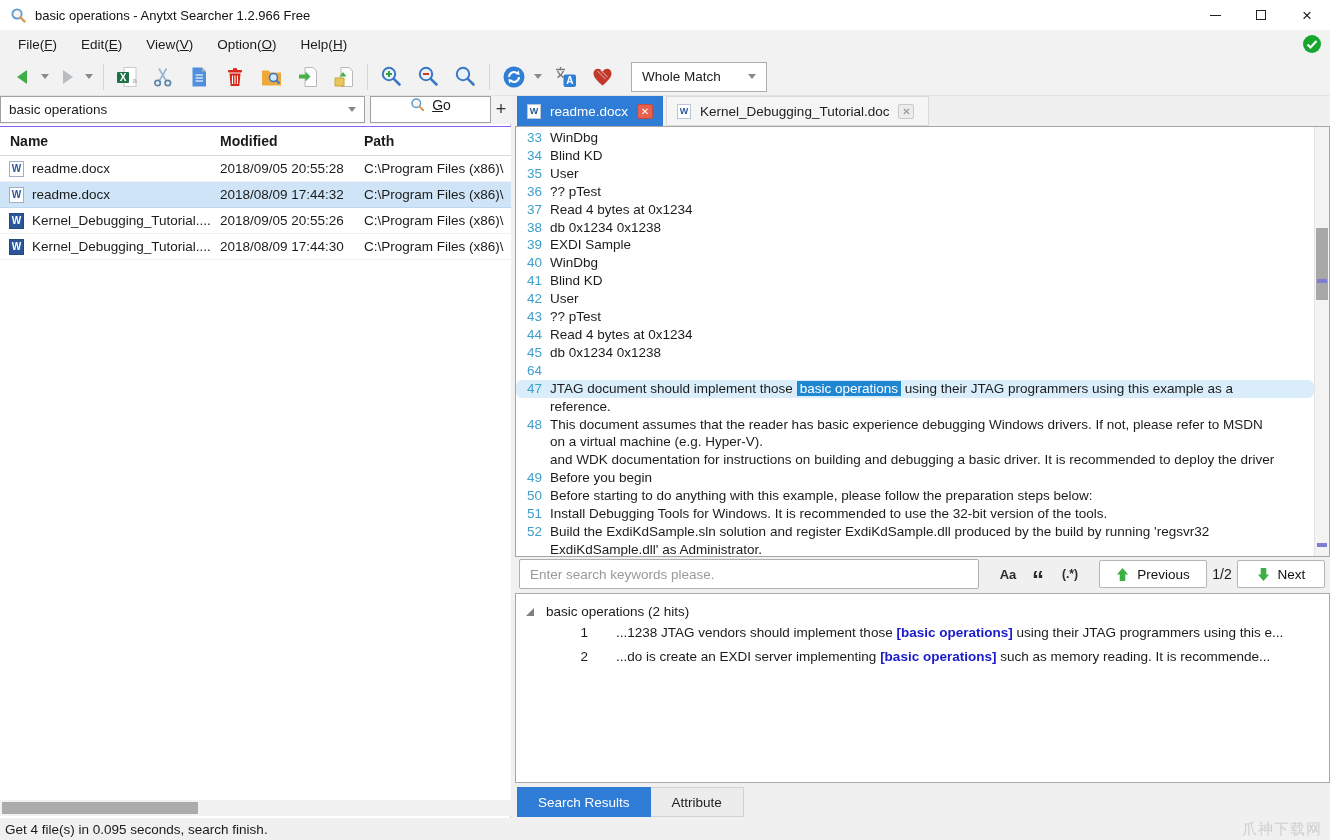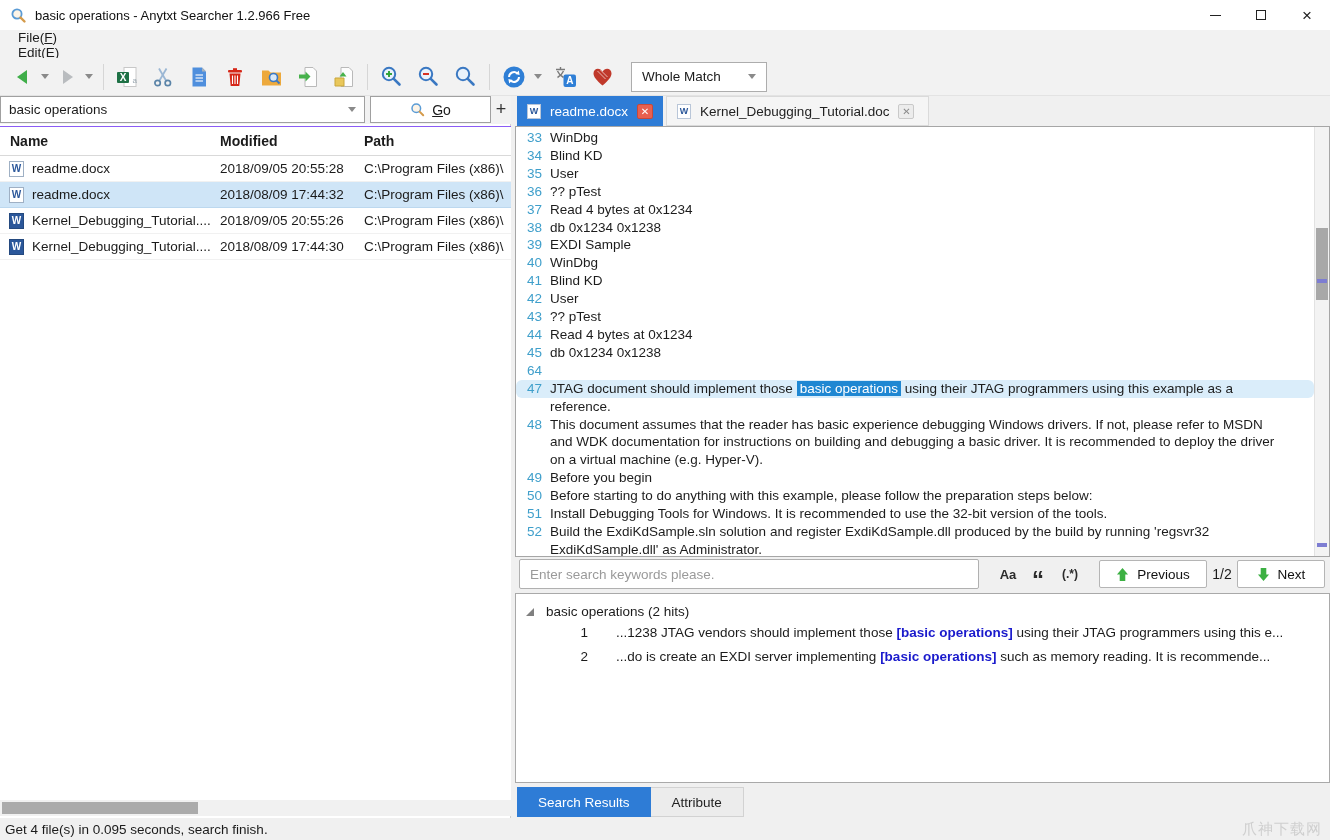--- a/index.html
+++ b/index.html
@@ -11,41 +11,41 @@
   #titlebar { left:0; top:0; width:1330px; height:30px; background:#ffffff; display:flex; align-items:center; }
   #titlebar .app-icon { margin:0 8px 0 10px; width:17px; height:17px; }
   #titlebar .title-text { font-size:13px; color:#111; }
   .win-controls { margin-left:auto; display:flex; height:30px; }
   .win-btn { width:46px; height:30px; display:flex; align-items:center; justify-content:center; font-size:15px; color:#222; cursor:default; }
   .glyph-min { width:11px; border-top:1px solid #222; display:inline-block; }
   .glyph-max { width:10px; height:10px; border:1px solid #222; display:inline-block; }
   .glyph-close { font-size:17px; line-height:1; }
 
   
-  #menubar { left:0; top:30px; width:1330px; height:28px; background:#f2f2f2; display:flex; align-items:flex-start; padding-left:6px;flex-direction:column; }
+  #menubar { left:0; top:30px; width:1330px; height:28px; background:#f2f2f2; display:flex; align-items:center; padding-left:6px; }
   .menu-item { padding:0 12px; font-size:13.5px; height:28px; display:flex; align-items:center; }
   .u { text-decoration:underline; }
   #menu-check { margin-left:auto; margin-right:8px; width:20px; height:20px; }
 
   
   #toolbar { left:0; top:58px; width:1330px; height:38px; background:#f2f2f2; display:flex; align-items:center; padding-left:8px; border-bottom:1px solid #e3e3e3; }
   .tbtn { height:30px; display:flex; align-items:center; justify-content:center; padding:0 5px; }
   .tb-gap { width:4px; }
   .tsep { width:1px; height:26px; background:#d6d6d6; margin:0 7px; }
   .caret { width:0; height:0; border-left:4px solid transparent; border-right:4px solid transparent; border-top:5px solid #8a8a8a; display:inline-block; }
   .caret-btn { padding:0 3px; }
   #match-select { margin-left:12px; width:136px; height:30px; background:#fff; border:1px solid #adadad; display:flex; align-items:center; padding:0 10px; font-size:13.5px; }
   #match-select .caret { margin-left:auto; }
 
   
   #left-panel { left:0; top:96px; width:511px; height:722px; background:#fff; border-right:1px solid #d0d0d0; }
   #search-row { left:0; top:0; width:511px; height:28px; background:#f2f2f2; display:flex; }
   #search-combo { width:367px; height:27px; background:#fff; border:1px solid #a0a0a0; display:flex; align-items:center; padding:0 8px; font-size:13.5px; }
   #search-combo .caret { margin-left:auto; }
-  #go-btn { margin-left:5px; width:122px; height:27px; background:#fff; border:1px solid #a0a0a0; display:flex; align-items:center; justify-content:center; gap:6px; font-size:14px; }
+  #go-btn { margin-left:5px; width:122px; height:27px; background:#fff; border:1px solid #a0a0a0; display:flex; align-items:flex-start; justify-content:center; gap:6px; font-size:14px; }
   #add-btn { width:20px; height:27px; display:flex; align-items:center; justify-content:center; font-size:18px; color:#333; }
 
   #file-table { left:0; top:30px; width:511px; height:674px; background:#fff; border-top:1px solid #8b5cf6; }
   #table-header { display:flex; height:29px; align-items:center; border-bottom:1px solid #d9d9d9; font-weight:bold; font-size:14px; }
   .hcell-name { width:220px; padding-left:10px; }
   .hcell-mod { width:144px; }
   .hcell-path { flex:1; }
   .table-row { display:flex; height:26px; align-items:center; font-size:13.5px; border-bottom:1px solid #f1f1f1; white-space:nowrap; }
   .table-row.selected { background:#cfe5f7; border-bottom:1px solid #bcd8ef; }
   .cell-name { width:220px; padding-left:9px; display:flex; align-items:center; gap:8px; overflow:hidden; }
@@ -444,25 +444,25 @@
           <div class="doc-line">
             <span class="lnum"></span>
             <span class="ltext"><span>reference.</span></span>
           </div>
           <div class="doc-line">
             <span class="lnum">48</span>
             <span class="ltext"><span>This document assumes that the reader has basic experience debugging Windows drivers. If not, please refer to MSDN</span></span>
           </div>
           <div class="doc-line">
             <span class="lnum"></span>
+            <span class="ltext"><span>on a virtual machine (e.g. Hyper-V).</span></span>
+          </div>
+          <div class="doc-line">
+            <span class="lnum"></span>
             <span class="ltext"><span>and WDK documentation for instructions on building and debugging a basic driver. It is recommended to deploy the driver</span></span>
-          </div>
-          <div class="doc-line">
-            <span class="lnum"></span>
-            <span class="ltext"><span>on a virtual machine (e.g. Hyper-V).</span></span>
           </div>
           <div class="doc-line">
             <span class="lnum">49</span>
             <span class="ltext"><span>Before you begin</span></span>
           </div>
           <div class="doc-line">
             <span class="lnum">50</span>
             <span class="ltext"><span>Before starting to do anything with this example, please follow the preparation steps below:</span></span>
           </div>
           <div class="doc-line">

